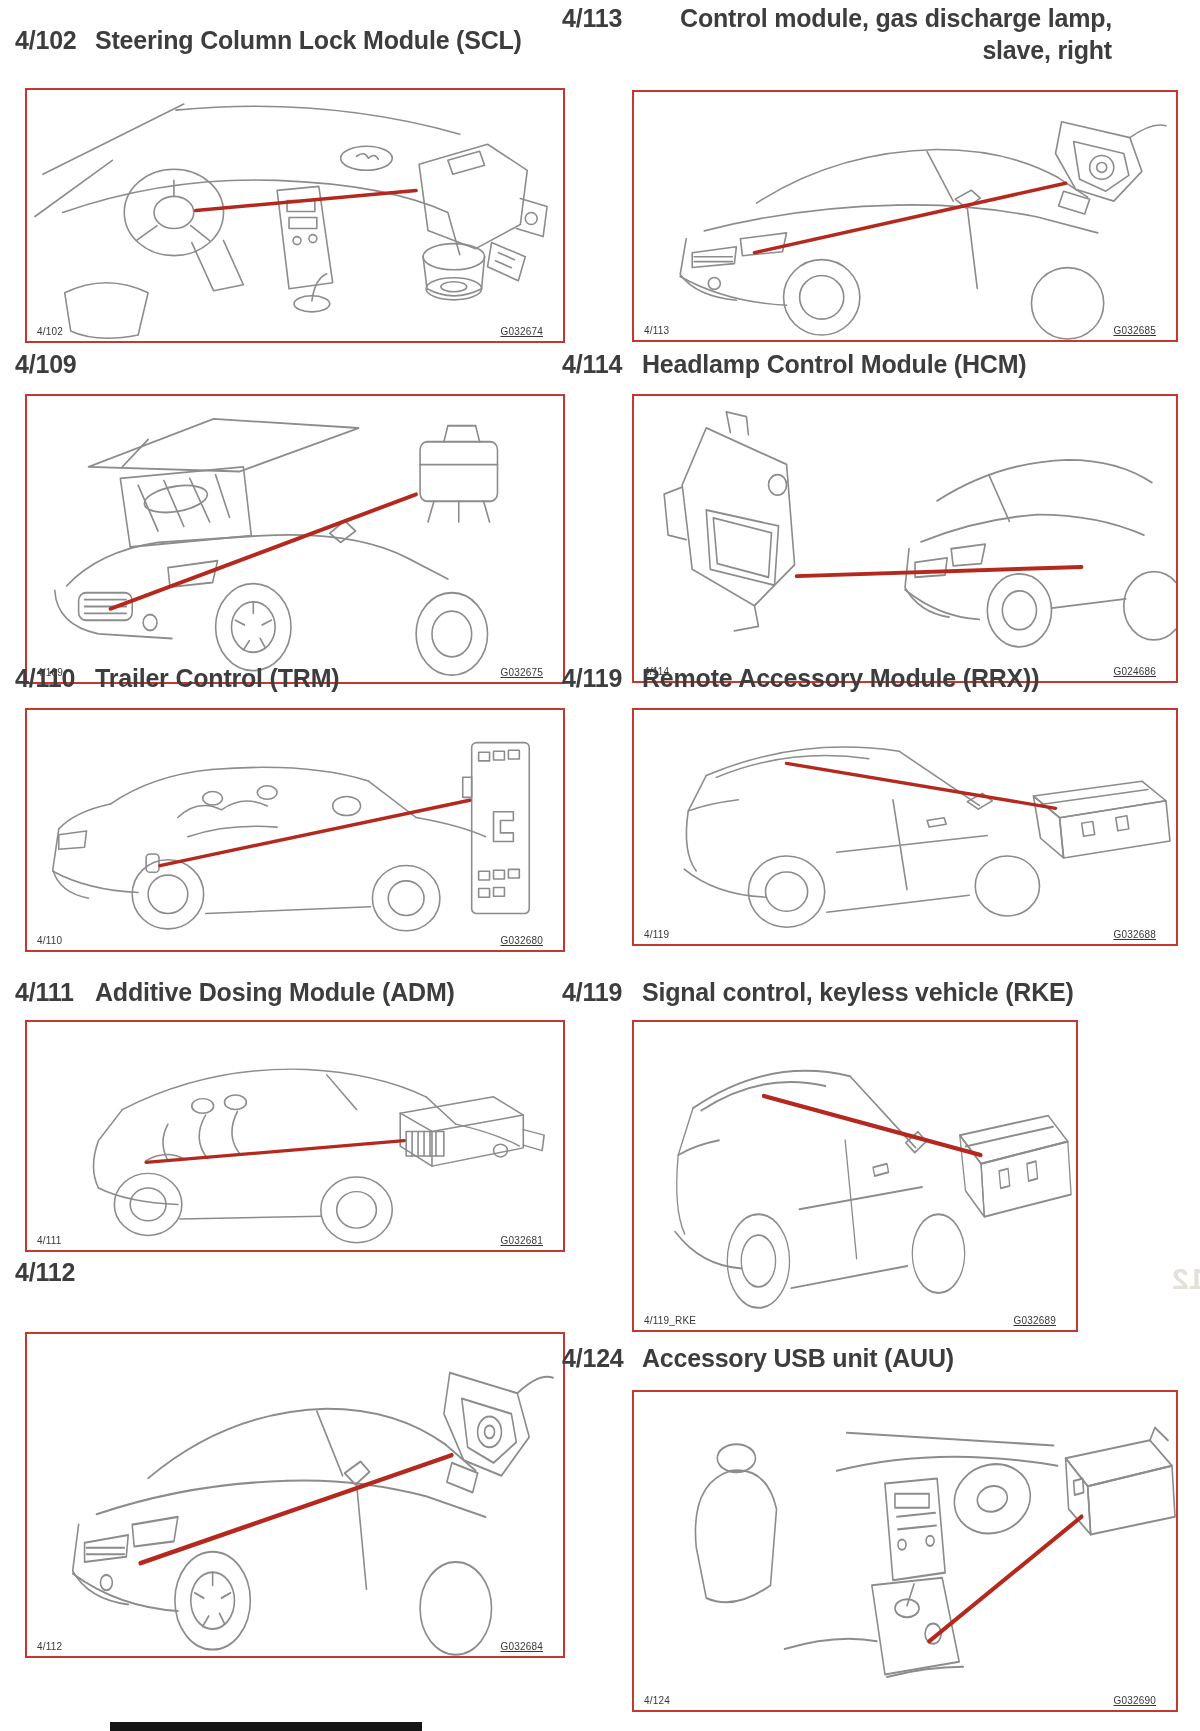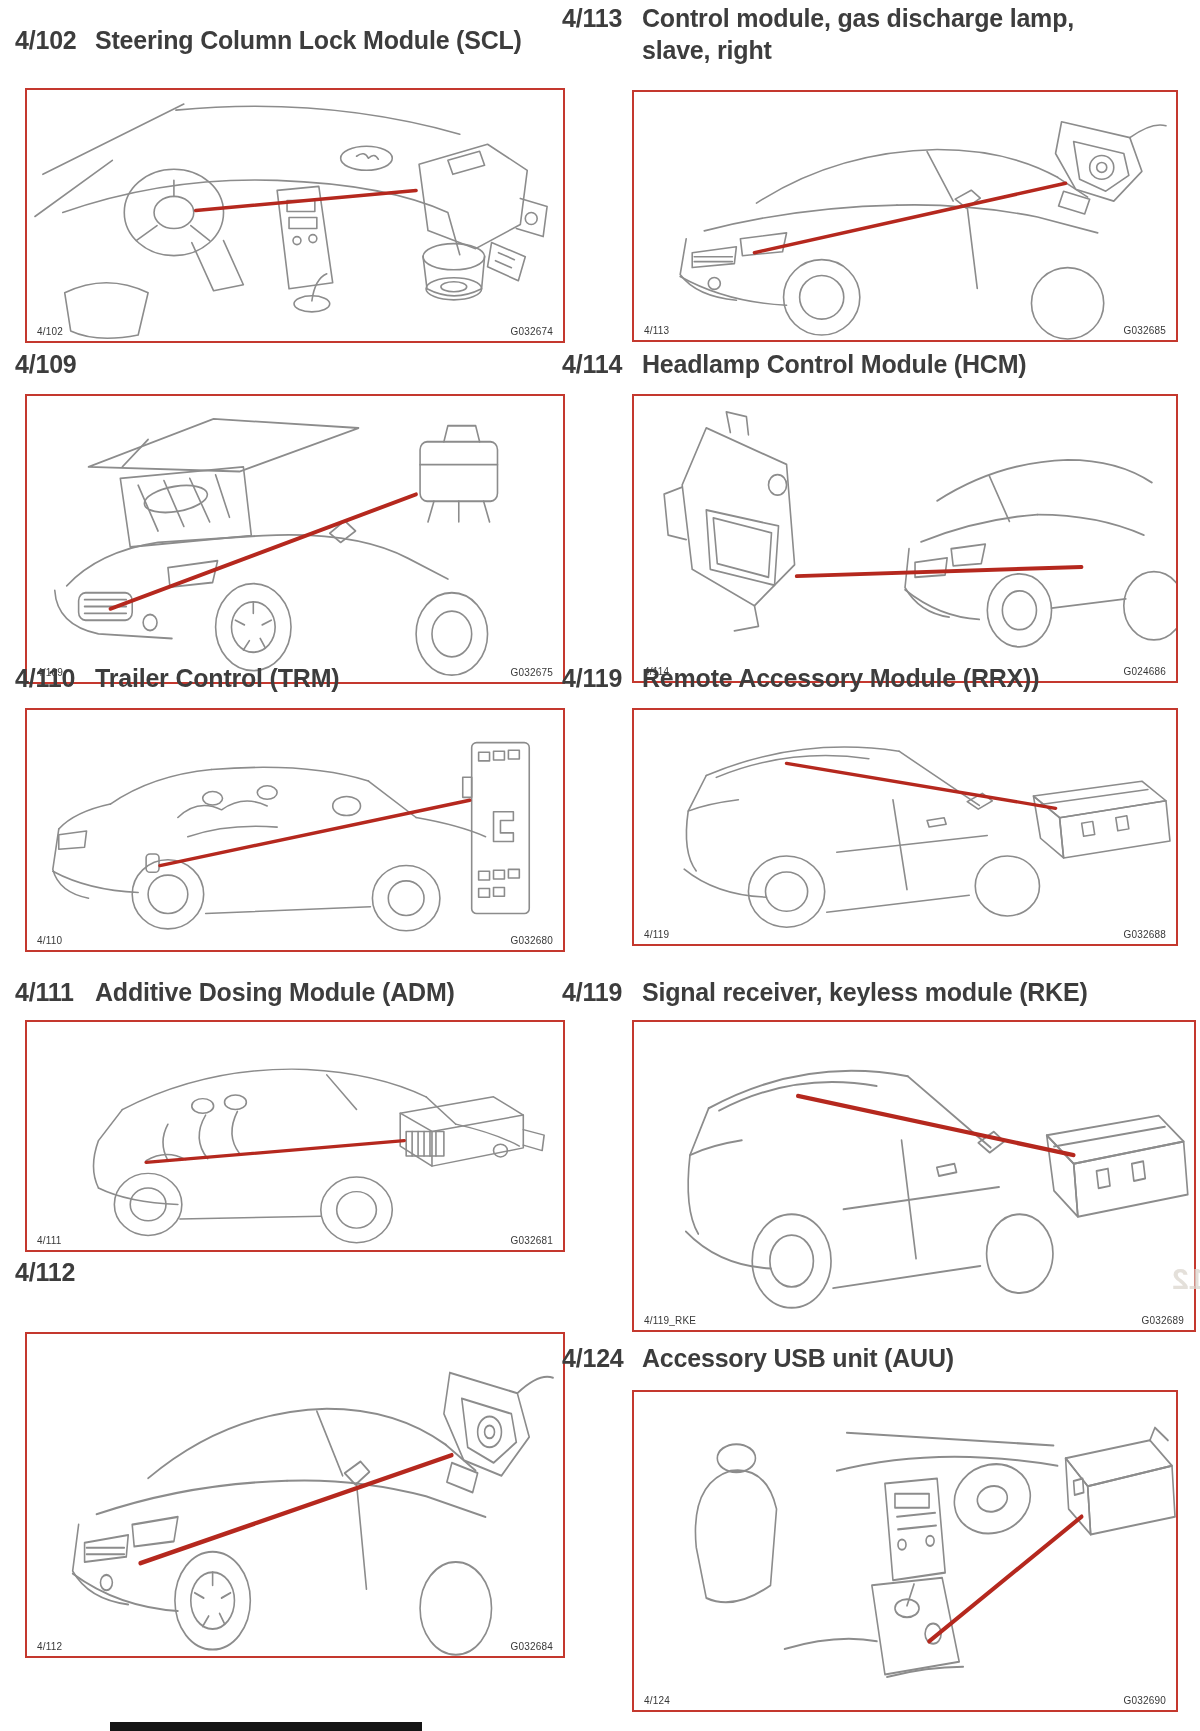--- a/index.html
+++ b/index.html
@@ -8,32 +8,32 @@
     background:#ffffff;
     font-family:"Liberation Sans", sans-serif;
   }
   .panel-heading{
     position:absolute;display:flex;align-items:flex-start;
     color:#3d3d3d;font-weight:bold;font-size:25px;line-height:1.28;
     letter-spacing:-0.2px;
   }
   .panel-heading .hid{flex:0 0 80px;}
   .panel-heading .htitle{flex:1 1 auto;}
-  .panel-heading .htitle.narrow{max-width:470px;}
+  .panel-heading .htitle.narrow{max-width:470px;text-align:right;}
   .fig{
     position:absolute;box-sizing:border-box;
     border:2px solid #c4382e;background:#ffffff;
   }
   .fig svg{position:absolute;left:0;top:0;width:100%;height:100%;}
   .corner{
     position:absolute;bottom:4px;font-size:10px;color:#383838;
     letter-spacing:0.2px;
   }
   .corner.l{left:10px;}
-  .corner.r{right:10px;}
+  .corner.r{right:20px;text-decoration:underline;}
   .art{fill:none;stroke:#8c8c8c;stroke-width:1.6;stroke-linecap:round;stroke-linejoin:round;}
   .red{fill:none;stroke:#b5281e;stroke-width:3.5;stroke-linecap:round;}
   .bottom-bar{position:absolute;left:110px;top:1722px;width:312px;height:9px;background:#151515;}
   .ghost{
     position:absolute;left:1172px;top:1262px;font-size:30px;font-weight:bold;
     color:#ded9d2;transform:scaleX(-1);opacity:0.8;
   }
 </style>
 </head>
 <body>
@@ -327,23 +327,23 @@
       <path d="M446,121 l11,-2 l2,14 l-11,2 z M480,115 l11,-2 l2,14 l-11,2 z"></path>
     </g>
     <path class="red" d="M152,57 L420,105"></path>
   </svg>
   <span class="corner l">4/119</span>
   <span class="corner r">G032688</span>
 </div>
 
 <div class="panel-heading" style="left:562px;top:976px;width:618px">
   <span class="hid">4/119</span>
-  <span class="htitle">Signal receiver, keyless module (RKE)</span>
-</div>
-<div class="fig" style="left:632px;top:1020px;width:564px;height:312px">
+  <span class="htitle">Signal control, keyless vehicle (RKE)</span>
+</div>
+<div class="fig" style="left:632px;top:1020px;width:446px;height:312px">
   <svg viewBox="0 0 540 250" preserveAspectRatio="none">
     <g class="art">
       <path d="M72,70 Q164,28 264,44"></path>
         <path d="M264,44 L344,102"></path>
       <path d="M72,70 L54,108 Q48,152 62,172"></path>
       <path d="M82,72 Q154,40 234,52"></path>
       <path d="M54,108 Q74,100 104,96"></path>
       <path d="M50,170 Q82,198 132,200"></path>
       <circle cx="152" cy="194" r="38"></circle>
         <circle cx="152" cy="194" r="21"></circle>

